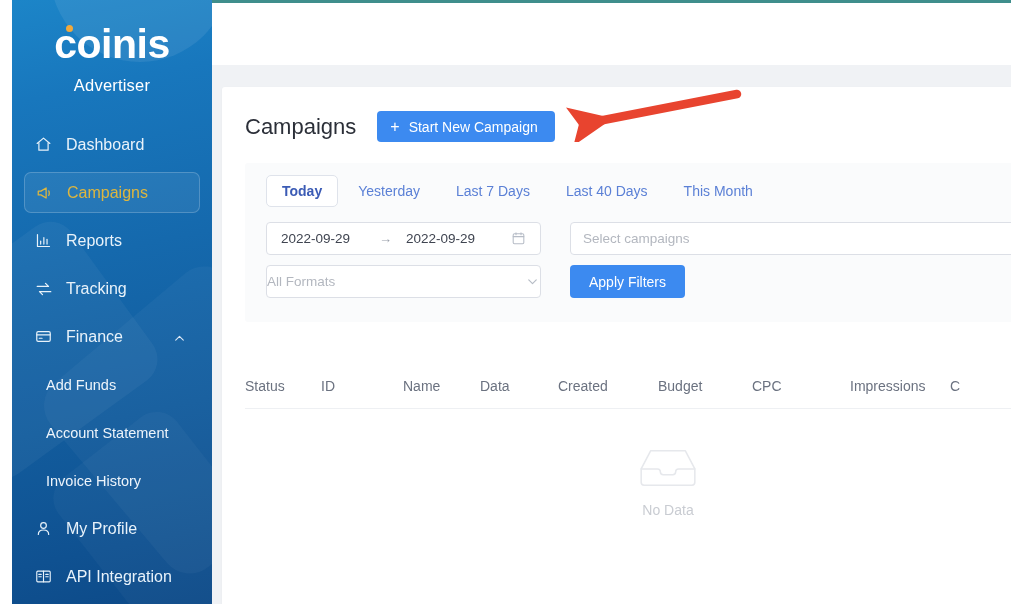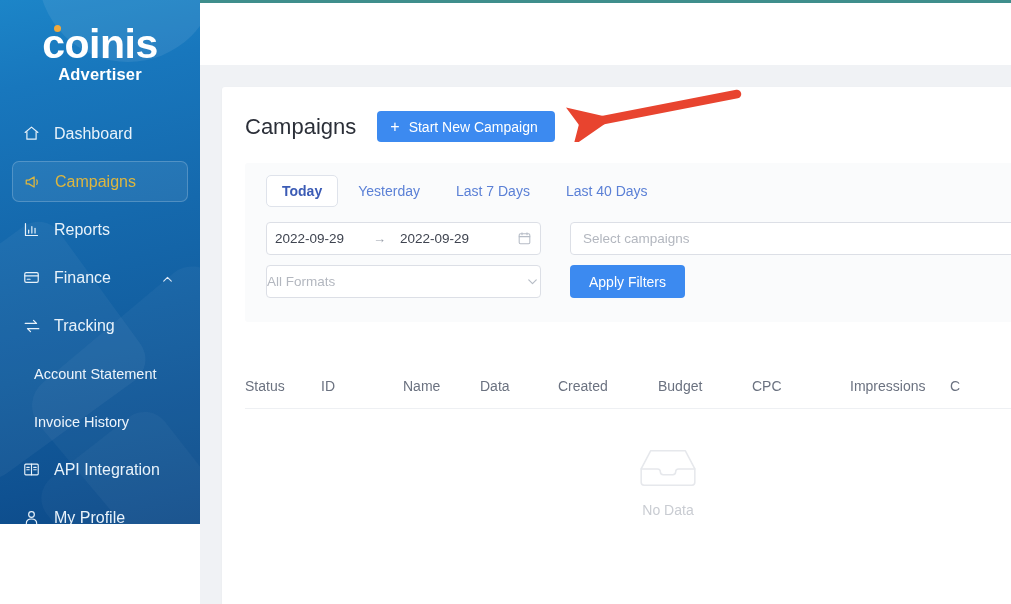--- a/index.html
+++ b/index.html
@@ -7,22 +7,22 @@
     width: 1011px; height: 604px;
     overflow: hidden;
     font-family: "Liberation Sans", sans-serif;
     background: #ffffff;
   }
 
   #app { position: relative; width: 1011px; height: 604px; overflow: hidden; }
 
   
   #sidebar {
-    position: absolute; left: 0; top: 0;
-    width: 200px; height: 524px;
+    position: absolute; left: 12px; top: 0;
+    width: 200px; height: 604px;
     background: linear-gradient(168deg, #1c85c8 0%, #1877bd 16%, #1569ad 42%, #125c9d 68%, #0f5191 88%, #0d4a88 100%);
     overflow: hidden;
     z-index: 5;
   }
   .deco { position: absolute; background: rgba(255,255,255,0.055); pointer-events: none; }
   .deco-circ-top {
     width: 180px; height: 180px; border-radius: 50%;
     left: 38px; top: -118px;
     background: rgba(255,255,255,0.08);
   }
@@ -52,21 +52,21 @@
   #logo-text {
     font-size: 41px; font-weight: bold; color: #ffffff;
     letter-spacing: -0.5px; line-height: 1;
     position: relative; display: inline-block;
   }
   #logo-dot {
     position: absolute; width: 7px; height: 7px; border-radius: 50%;
     background: #f2a93b; left: 12px; top: 1px;
   }
   #brand-sub {
-    margin-top: 0; font-size: 16.5px; font-weight: bold;
+    margin-top: 11px; font-size: 16.5px; font-weight: normal;
     color: #ffffff; letter-spacing: 0.2px;
   }
 
   #nav { position: relative; z-index: 3; margin-top: 29px; }
   .nav-item {
     display: flex; align-items: center;
     height: 41px; margin: 0 12px 7px 12px;
     padding-left: 10px;
     border-radius: 7px;
     color: #e8f2fa; font-size: 16px;
@@ -147,21 +147,21 @@
   }
 
   #filter-row1 { display: flex; margin-top: 15px; }
   #filter-row2 { display: flex; margin-top: 10px; }
 
   .date-box {
     width: 275px; height: 33px;
     border: 1px solid #dcdfe6; border-radius: 4px;
     background: #ffffff;
     display: flex; align-items: center;
-    padding: 0 8px;
+    padding: 0 14px;
     font-size: 13.5px; color: #3f4450;
   }
   .date-box .dval { width: 92px; }
   .date-box .arrow { color: #9aa0ab; margin: 0 14px 0 6px; font-size: 13px; }
   .date-box .calicon { margin-left: auto; color: #b6bcc6; display: flex; }
 
   .sel-campaigns {
     margin-left: 29px;
     width: 450px; height: 33px;
     border: 1px solid #dcdfe6; border-radius: 4px;
@@ -264,75 +264,78 @@
               <path d="M8 17v-4"></path>
               <path d="M12.5 17V8"></path>
               <path d="M17 17v-6.5"></path>
             </svg>
         </span>
         <span>Reports</span>
       </div>
 
       <div class="nav-item">
         <span class="ico">
+          <svg width="18" height="18" viewBox="0 0 24 24" fill="none" stroke="#e8f2fa" stroke-width="1.7" stroke-linecap="round" stroke-linejoin="round">
+              <path d="M3 8.5h15l-4-4"></path>
+              <path d="M21 15.5H6l4 4"></path>
+            </svg>
+        </span>
+        <span>Tracking</span>
+      </div>
+
+      <div class="nav-item">
+        <span class="ico">
           <svg width="17" height="17" viewBox="0 0 24 24" fill="none" stroke="#e8f2fa" stroke-width="1.7" stroke-linecap="round" stroke-linejoin="round">
               <rect x="2.5" y="5" width="19" height="14" rx="2"></rect>
               <path d="M2.5 9.6h19"></path>
               <path d="M6 14.5h4"></path>
             </svg>
         </span>
         <span>Finance</span>
         <span class="nav-chevron">
           <svg width="13" height="13" viewBox="0 0 24 24" fill="none" stroke="#dde9f6" stroke-width="2" stroke-linecap="round" stroke-linejoin="round">
               <path d="M5 15l7-7 7 7"></path>
             </svg>
         </span>
       </div>
 
-      <div class="nav-item">
-        <span class="ico">
-          <svg width="18" height="18" viewBox="0 0 24 24" fill="none" stroke="#e8f2fa" stroke-width="1.7" stroke-linecap="round" stroke-linejoin="round">
-              <path d="M3 8.5h15l-4-4"></path>
-              <path d="M21 15.5H6l4 4"></path>
-            </svg>
-        </span>
-        <span>Tracking</span>
-      </div>
-
+      <div class="nav-sub">
+        <span>Add Funds</span>
+      </div>
       <div class="nav-sub">
         <span>Account Statement</span>
       </div>
       <div class="nav-sub">
         <span>Invoice History</span>
+      </div>
+
+      <div class="nav-item">
+        <span class="ico">
+          <svg width="17" height="17" viewBox="0 0 24 24" fill="none" stroke="#e8f2fa" stroke-width="1.7" stroke-linecap="round" stroke-linejoin="round">
+              <circle cx="12" cy="7.8" r="4"></circle>
+              <path d="M4.7 20.3c0-4 3.3-6.2 7.3-6.2s7.3 2.2 7.3 6.2"></path>
+            </svg>
+        </span>
+        <span>My Profile</span>
       </div>
 
       <div class="nav-item">
         <span class="ico">
           <svg width="17" height="17" viewBox="0 0 24 24" fill="none" stroke="#e8f2fa" stroke-width="1.6" stroke-linecap="round" stroke-linejoin="round">
               <rect x="2.5" y="4.5" width="19" height="15" rx="1.5"></rect>
               <path d="M12 4.5v15"></path>
               <path d="M5.4 9h3.4"></path>
               <path d="M5.4 12.4h3.4"></path>
               <path d="M15.2 9h3.4"></path>
               <path d="M15.2 12.4h3.4"></path>
             </svg>
         </span>
         <span>API Integration</span>
       </div>
 
-      <div class="nav-item">
-        <span class="ico">
-          <svg width="17" height="17" viewBox="0 0 24 24" fill="none" stroke="#e8f2fa" stroke-width="1.7" stroke-linecap="round" stroke-linejoin="round">
-              <circle cx="12" cy="7.8" r="4"></circle>
-              <path d="M4.7 20.3c0-4 3.3-6.2 7.3-6.2s7.3 2.2 7.3 6.2"></path>
-            </svg>
-        </span>
-        <span>My Profile</span>
-      </div>
-
     </div>
   </div>
 
   <div id="main">
     <div id="topline"></div>
     <div id="topbar"></div>
 
     <div id="card">
 
       <div id="page-head">
@@ -343,20 +346,21 @@
         </button>
       </div>
 
       <div id="filter-panel">
 
         <div id="range-tabs">
           <button class="range-tab active">Today</button>
           <button class="range-tab">Yesterday</button>
           <button class="range-tab">Last 7 Days</button>
           <button class="range-tab">Last 40 Days</button>
+          <button class="range-tab">This Month</button>
         </div>
 
         <div id="filter-row1">
           <div class="date-box">
             <span class="dval">2022-09-29</span>
             <span class="arrow">→</span>
             <span class="dval">2022-09-29</span>
             <span class="calicon">
               <svg width="15" height="15" viewBox="0 0 24 24" fill="none" stroke="#b6bcc6" stroke-width="1.7" stroke-linecap="round" stroke-linejoin="round">
                   <rect x="3.5" y="4.5" width="17" height="16" rx="2"></rect>

